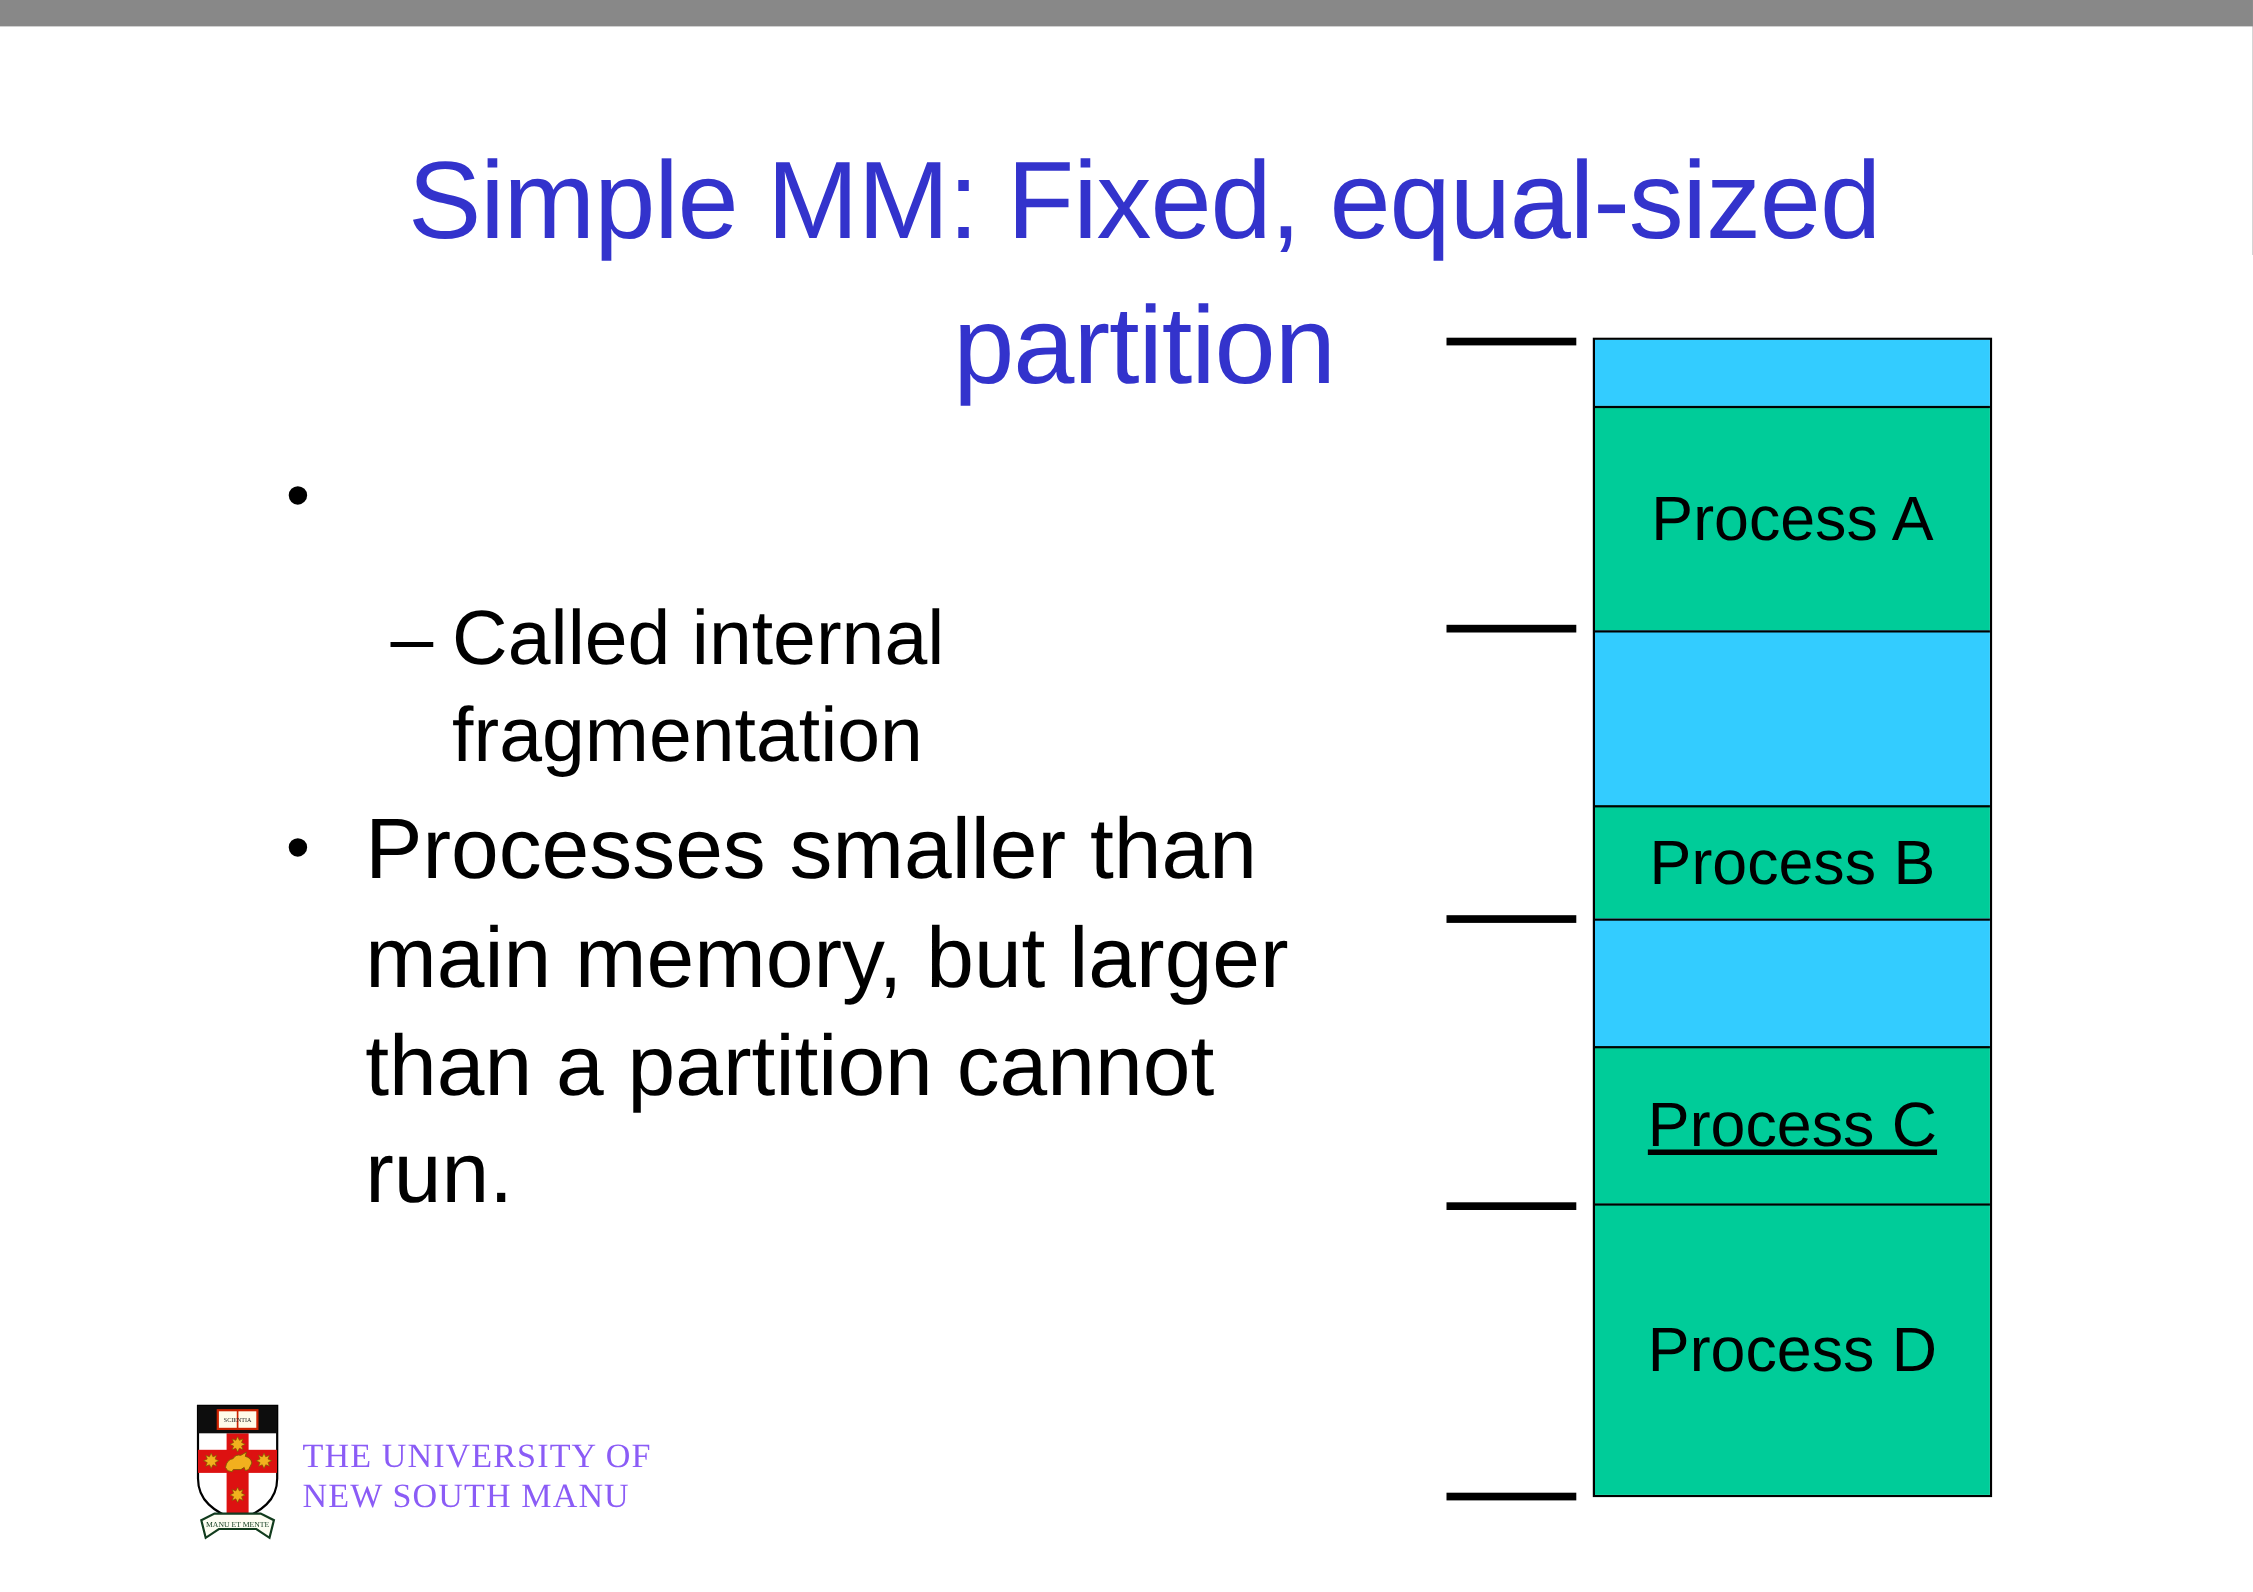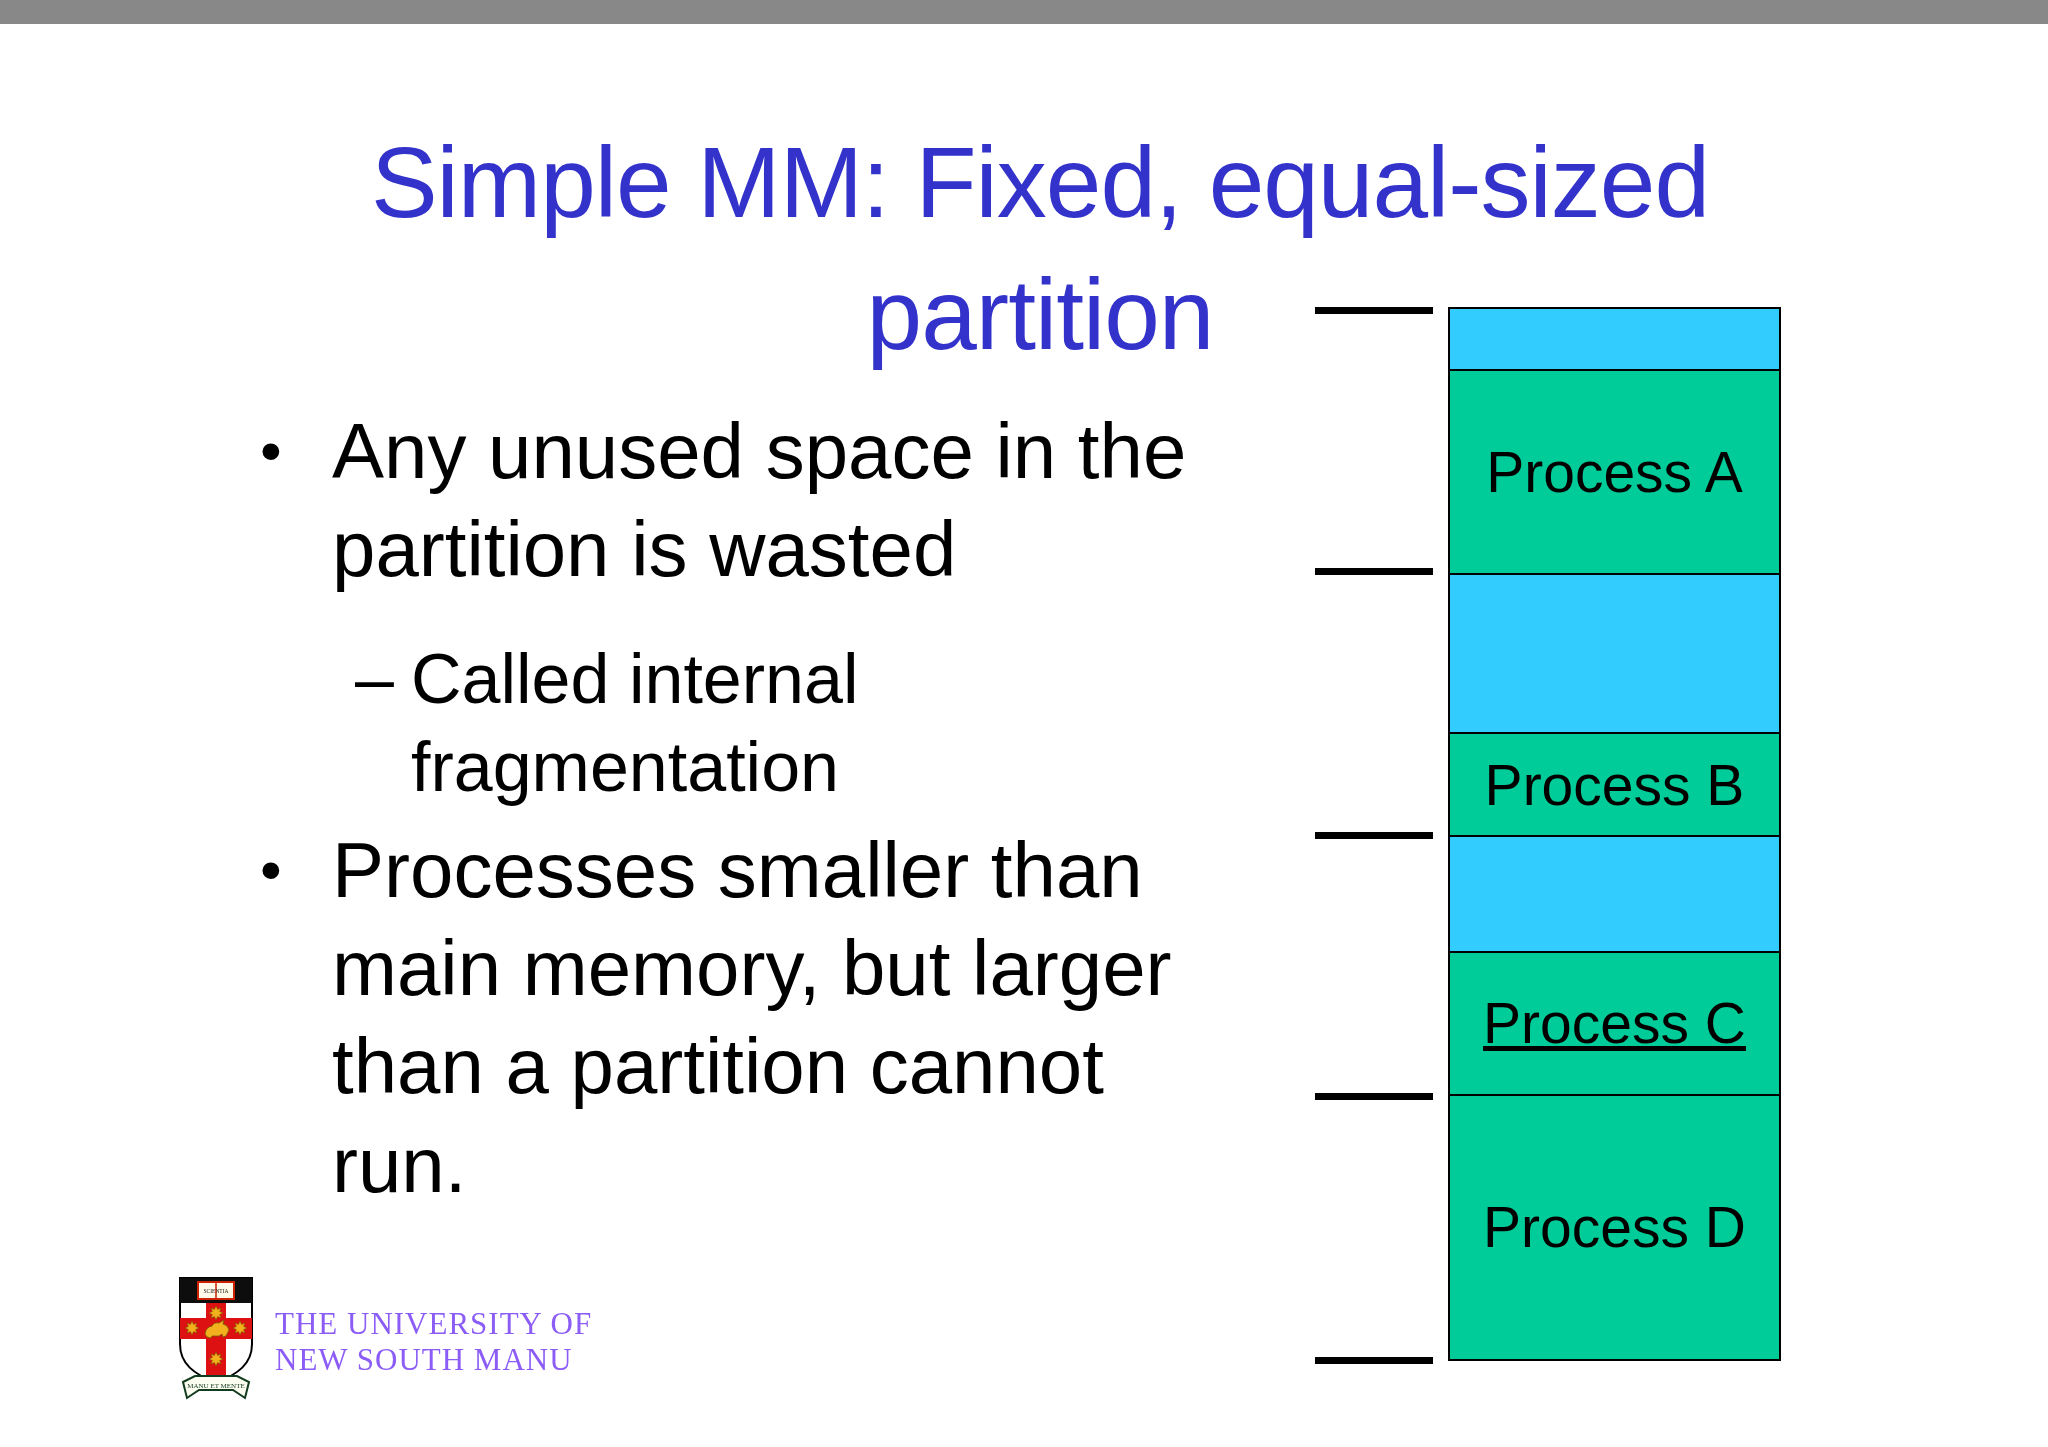--- a/index.html
+++ b/index.html
@@ -26,21 +26,21 @@
   }
   .b{display:flex;align-items:flex-start;}
   .lvl1{font-size:78px;line-height:1.26;}
   .lvl1 .mk{flex:none;width:92px;padding-left:20px;box-sizing:border-box;font-size:62px;line-height:1.58;}
   .lvl2{font-size:70px;line-height:1.26;margin-left:115px;margin-top:36px;}
   .lvl2 .mk{flex:none;width:56px;}
   .b .tx{white-space:pre-line;}
   .b.second{margin-top:10px;}
   
   .memory{
-    position:absolute;left:1448px;top:283px;width:333px;height:1054px;
+    position:absolute;left:1448px;top:283px;width:363px;height:1054px;
     border:2px solid #000;box-sizing:border-box;
     display:flex;flex-direction:column;
   }
   .band{box-sizing:border-box;display:flex;align-items:center;justify-content:center;}
   .band.free{background:var(--free,#33CCFF);}
   .band.process{background:var(--process,#00CC99);}
   .band + .band{border-top:2px solid #000;}
   .band .lbl{font-size:57px;color:#000;}
   .h1{height:60px;} .h2{height:205px;} .h3{height:160px;} .h4{height:103px;}
   .h5{height:116px;} .h6{height:144px;text-decoration:underline;} .h7{height:266px;}
@@ -66,22 +66,20 @@
 <div class="slide">
 
   <div class="title">
     <div>Simple MM: Fixed, equal-sized</div>
     <div>partition</div>
   </div>
 
   <div class="bullets">
     <div class="b lvl1">
       <span class="mk">•</span>
-      <span class="tx">Any unused space in the
-partition is wasted</span>
     </div>
     <div class="b lvl2">
       <span class="mk">–</span>
       <span class="tx">Called internal
 fragmentation</span>
     </div>
     <div class="b lvl1 second">
       <span class="mk">•</span>
       <span class="tx">Processes smaller than
 main memory, but larger

